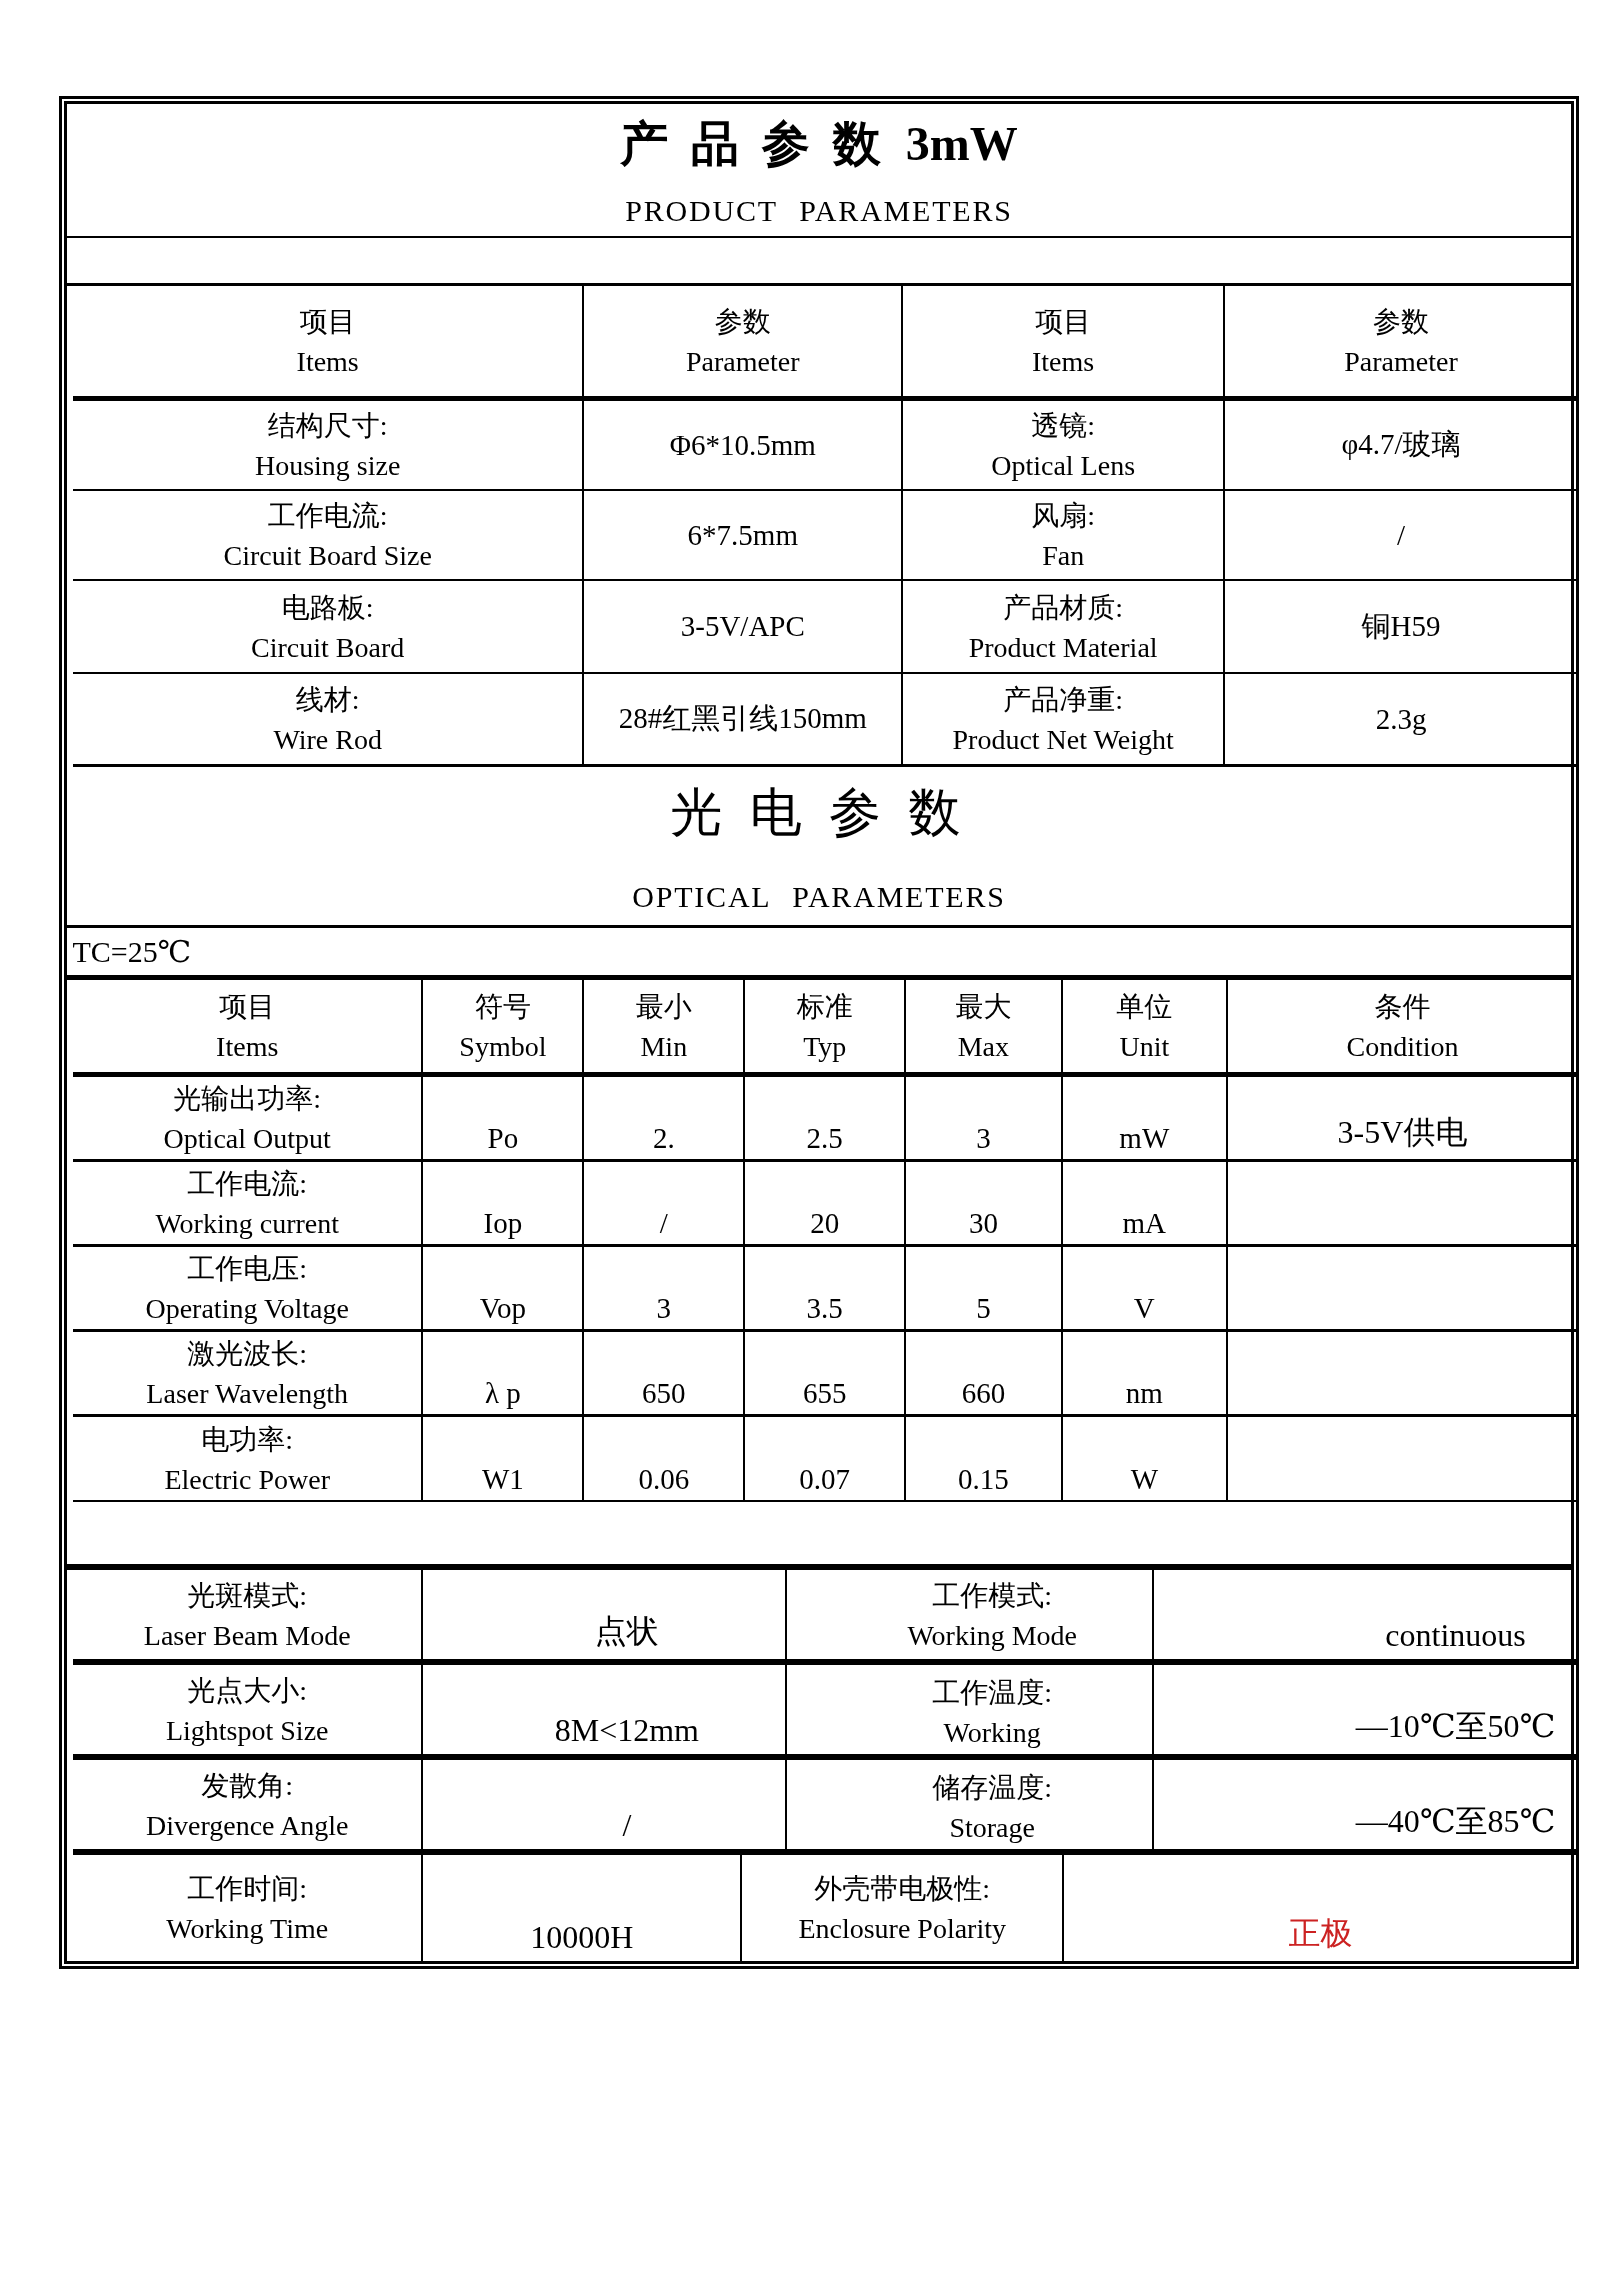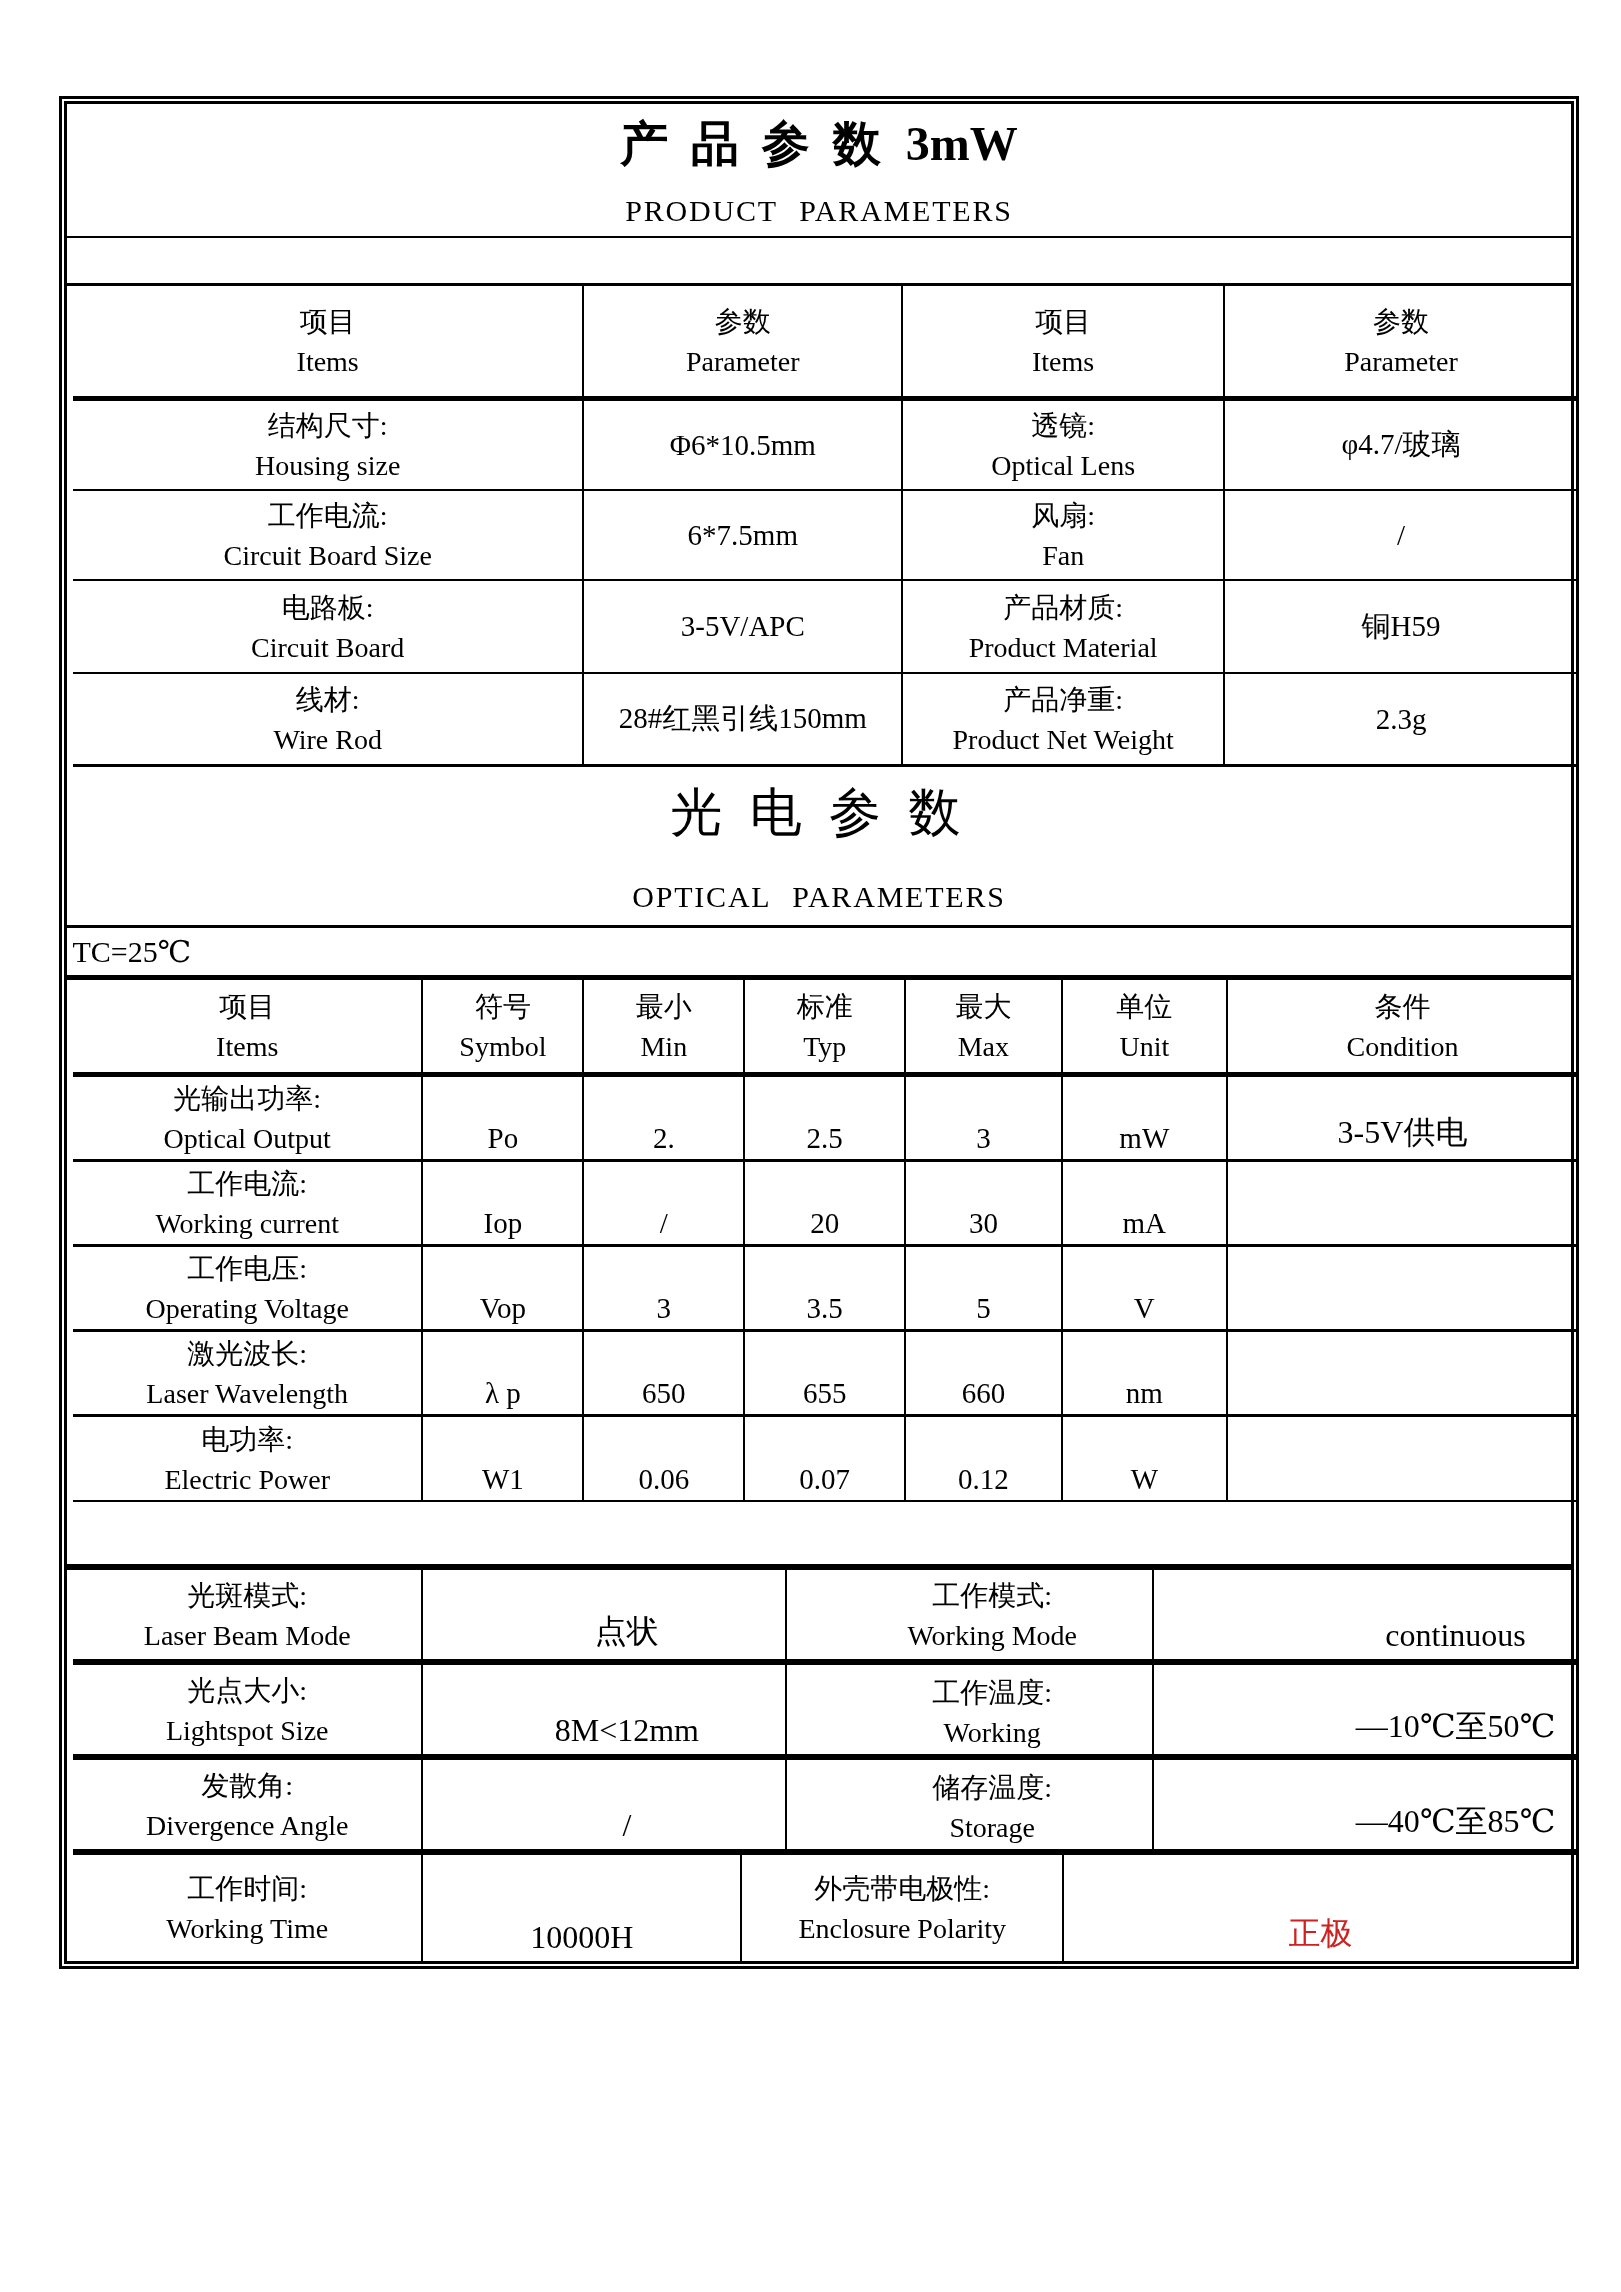--- a/index.html
+++ b/index.html
@@ -305,21 +305,21 @@
       <div class="cell low">
           <div class="val">W1</div>
         </div>
       <div class="cell low">
           <div class="val">0.06</div>
         </div>
       <div class="cell low">
           <div class="val">0.07</div>
         </div>
       <div class="cell low">
-          <div class="val">0.12</div>
+          <div class="val">0.15</div>
         </div>
       <div class="cell low">
           <div class="val">W</div>
         </div>
       <div class="cell low">
           <div class="val"></div>
         </div>
     </div>
 
     <div class="block h-sp2 bb7"></div>

